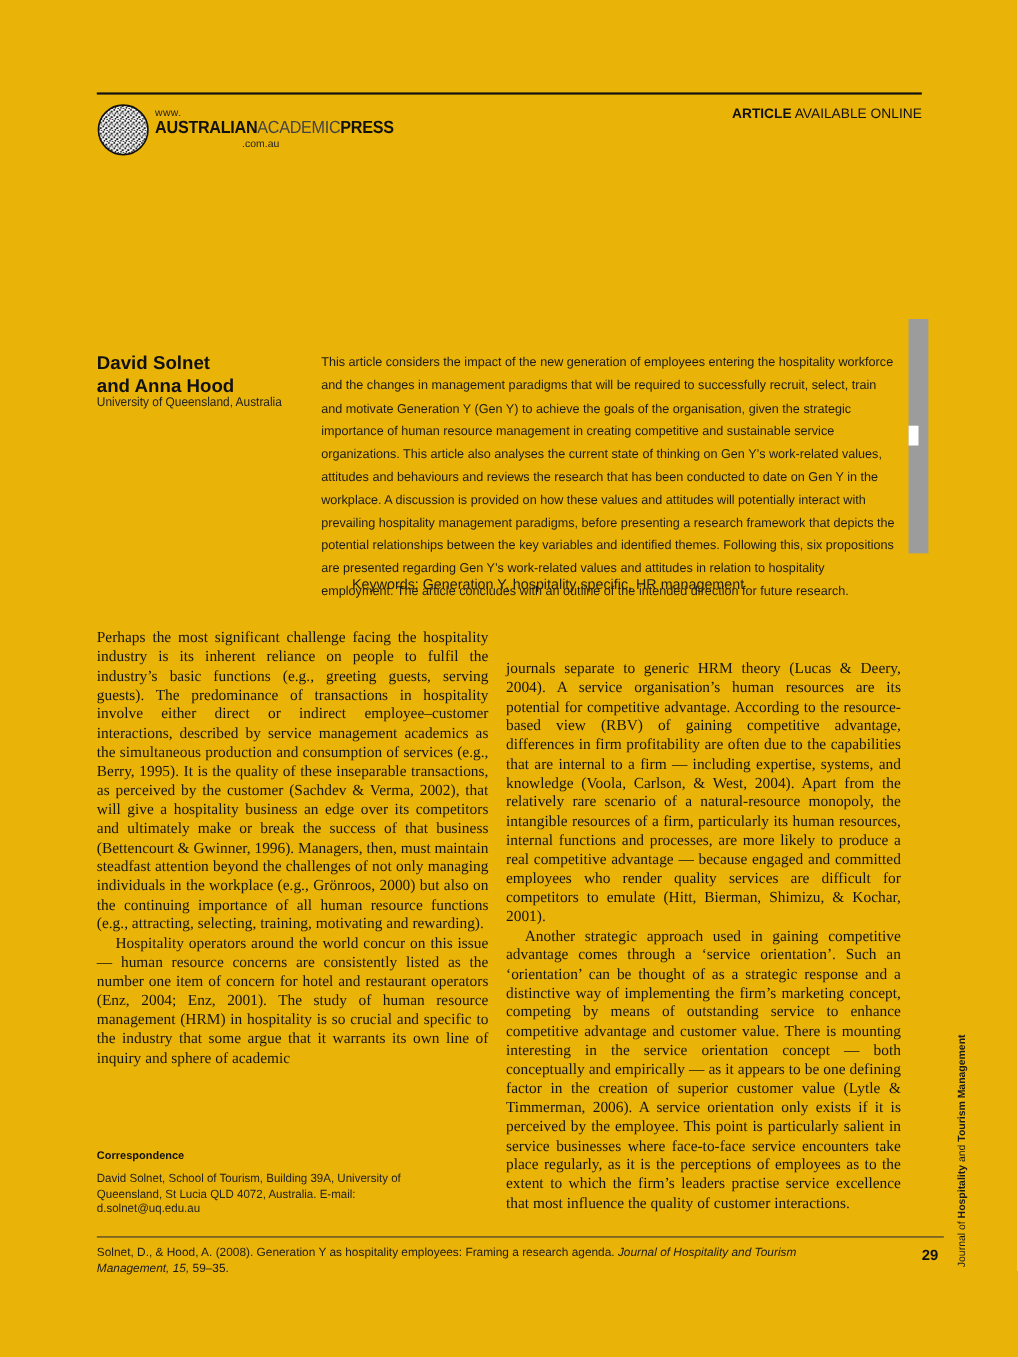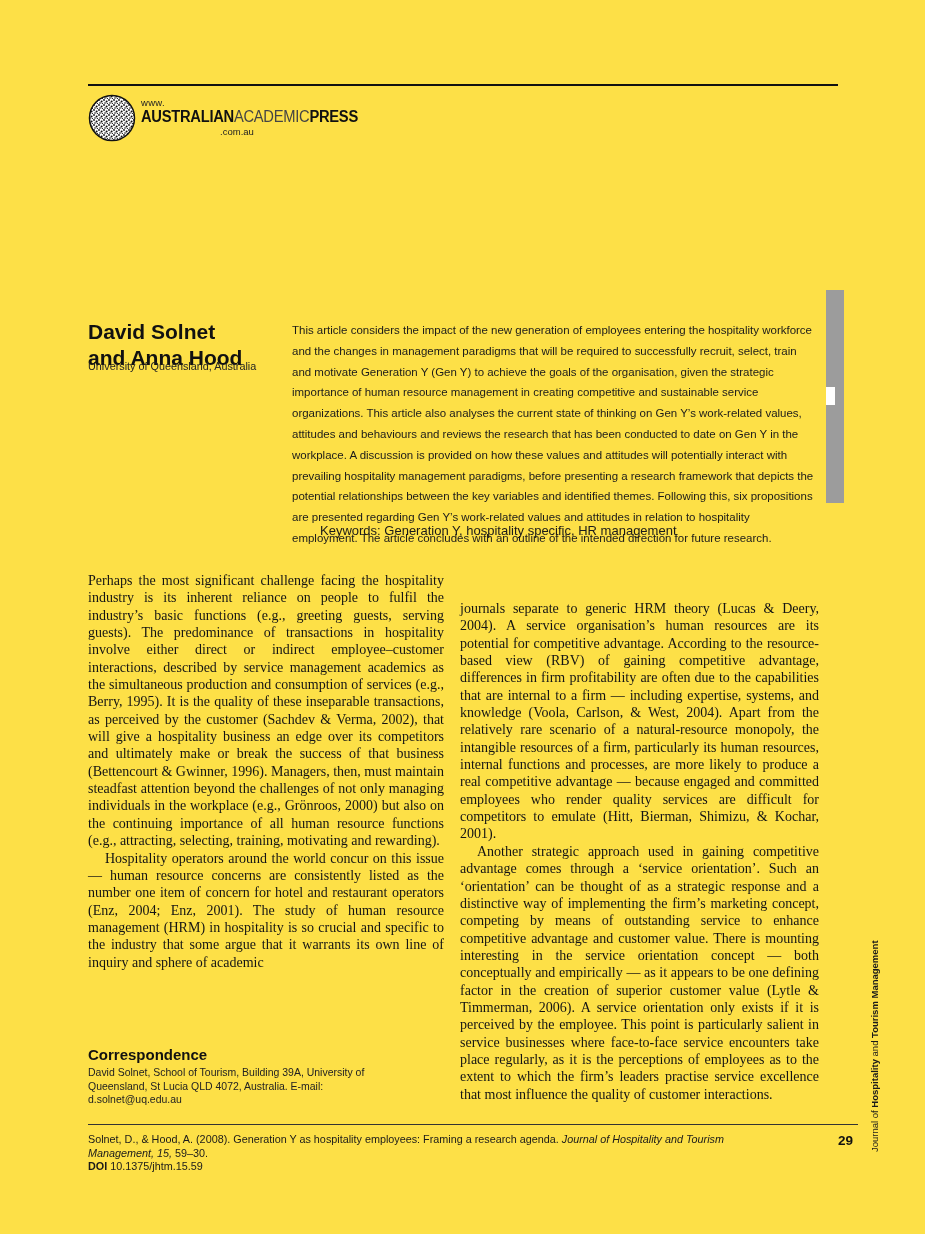--- a/index.html
+++ b/index.html
@@ -1,19 +1,19 @@
 <!DOCTYPE html>
 <html lang="en"><head>
 <meta charset="utf-8">
 <style>
   html,body{margin:0;padding:0;background:#e8e8e8;}
   .page{
     position:relative;
     width:925px;height:1234px;
-    background:#fde047;
+    background:#eab308;
     margin:0 auto;
     overflow:hidden;
     font-family:"Liberation Sans",sans-serif;
     color:#111;
   }
   .abs{position:absolute;}
 
   
   .top-rule{left:88px;top:84px;width:750px;height:2px;background:#111;}
   .logo-circle{left:88px;top:94px;width:48px;height:48px;}
@@ -24,36 +24,36 @@
   .brand-name .l{font-weight:normal;color:#444;}
   .brand-domain{font-size:9.5px;color:#222;text-align:center;width:192px;margin-top:2px;}
   .header-right{right:87px;top:94px;text-align:right;font-size:12.5px;line-height:1.55;}
   .header-right .b{font-weight:bold;}
 
   
   .article-title{left:88px;top:166px;font-size:33px;line-height:40px;font-weight:normal;color:#0d0d0d;}
   .article-title .tline{transform:scaleX(.72);transform-origin:left;white-space:nowrap;}
 
   
-  .authors{left:88px;top:319px;font-size:21px;line-height:1.25;font-weight:bold;}
+  .authors{left:88px;top:319px;font-size:17px;line-height:1.25;font-weight:bold;}
   .affiliation{left:88px;top:360px;font-size:11.5px;color:#222;transform:scaleX(.94);transform-origin:left;white-space:nowrap;}
   .abstract{left:292px;top:320px;width:527px;font-size:11.6px;line-height:20.8px;color:#1a1a1a;transform:scaleX(.99);transform-origin:left;}
   .keywords{left:292px;top:523px;font-size:13px;color:#1a1a1a;}
   .keywords .b{font-weight:normal;margin-left:28px;}
 
   
   .bodycol{font-family:"Liberation Serif",serif;font-size:14px;line-height:17.35px;text-align:justify;color:#141414;hyphens:auto;}
   .col1{left:88px;top:572px;width:356px;}
   .col2{left:460px;top:572px;width:359px;margin-top:28px;}
   .bodycol p{margin:0;}
   .bodycol p.indent{text-indent:17px;}
   .lead{font-weight:normal;}
 
   
-  .corr-head{left:88px;top:1046px;font-size:15px;font-weight:bold;}
+  .corr-head{left:88px;top:1046px;font-size:10px;font-weight:bold;}
   .corr-text{left:88px;top:1066px;width:340px;font-size:10.8px;line-height:13.5px;color:#222;transform:scaleX(.97);transform-origin:left;}
 
   
   .foot-rule{left:88px;top:1124px;width:770px;height:1px;background:#333;}
   .footer-cite{left:88px;top:1133px;width:700px;font-size:10.8px;line-height:13.5px;color:#1a1a1a;}
   .footer-cite .it{font-style:italic;}
   .footer-cite .b{font-weight:bold;}
   .page-num{left:838px;top:1133px;font-size:13.5px;font-weight:bold;}
 
   
@@ -85,20 +85,21 @@
     </svg>
   </div>
 
   <div class="abs brand-block">
     <div class="brand-www">www.</div>
     <div class="brand-name"><span class="b">AUSTRALIAN</span><span class="l">ACADEMIC</span><span class="b">PRESS</span></div>
     <div class="brand-domain">.com.au</div>
   </div>
 
   <div class="abs header-right">
+    <div><span class="b">ARTICLE</span><span> AVAILABLE ONLINE</span></div>
   </div>
 
 
   <div class="abs authors">
     <div>David Solnet</div>
     <div>and Anna Hood</div>
   </div>
   <div class="abs affiliation">University of Queensland, Australia</div>
 
   <div class="abs abstract">This article considers the impact of the new generation of employees entering the hospitality workforce and the changes in management paradigms that will be required to successfully recruit, select, train and motivate Generation Y (Gen Y) to achieve the goals of the organisation, given the strategic importance of human resource management in creating competitive and sustainable service organizations. This article also analyses the current state of thinking on Gen Y’s work-related values, attitudes and behaviours and reviews the research that has been conducted to date on Gen Y in the workplace. A discussion is provided on how these values and attitudes will potentially interact with prevailing hospitality management paradigms, before presenting a research framework that depicts the potential relationships between the key variables and identified themes. Following this, six propositions are presented regarding Gen Y’s work-related values and attitudes in relation to hospitality employment. The article concludes with an outline of the intended direction for future research.</div>
@@ -118,18 +119,17 @@
   <div class="abs corr-head">Correspondence</div>
   <div class="abs corr-text">David Solnet, School of Tourism, Building 39A, University of Queensland, St Lucia QLD 4072, Australia. E-mail: d.solnet@uq.edu.au</div>
 
   <div class="abs side-bar"></div>
   <div class="abs side-bar-notch"></div>
 
   <div class="abs side-journal"><span>Journal of </span><span class="b">Hospitality</span><span> and </span><span class="b">Tourism Management</span></div>
 
   <div class="abs foot-rule"></div>
   <div class="abs footer-cite">
-    <div><span>Solnet, D., &amp; Hood, A. (2008). Generation Y as hospitality employees: Framing a research agenda. </span><span class="it">Journal of Hospitality and Tourism Management, 15,</span><span> 59–30.</span></div>
-    <div><span class="b">DOI</span><span> 10.1375/jhtm.15.59</span></div>
+    <div><span>Solnet, D., &amp; Hood, A. (2008). Generation Y as hospitality employees: Framing a research agenda. </span><span class="it">Journal of Hospitality and Tourism Management, 15,</span><span> 59–35.</span></div>
   </div>
   <div class="abs page-num">29</div>
 
 </div>
 
 </body></html>

